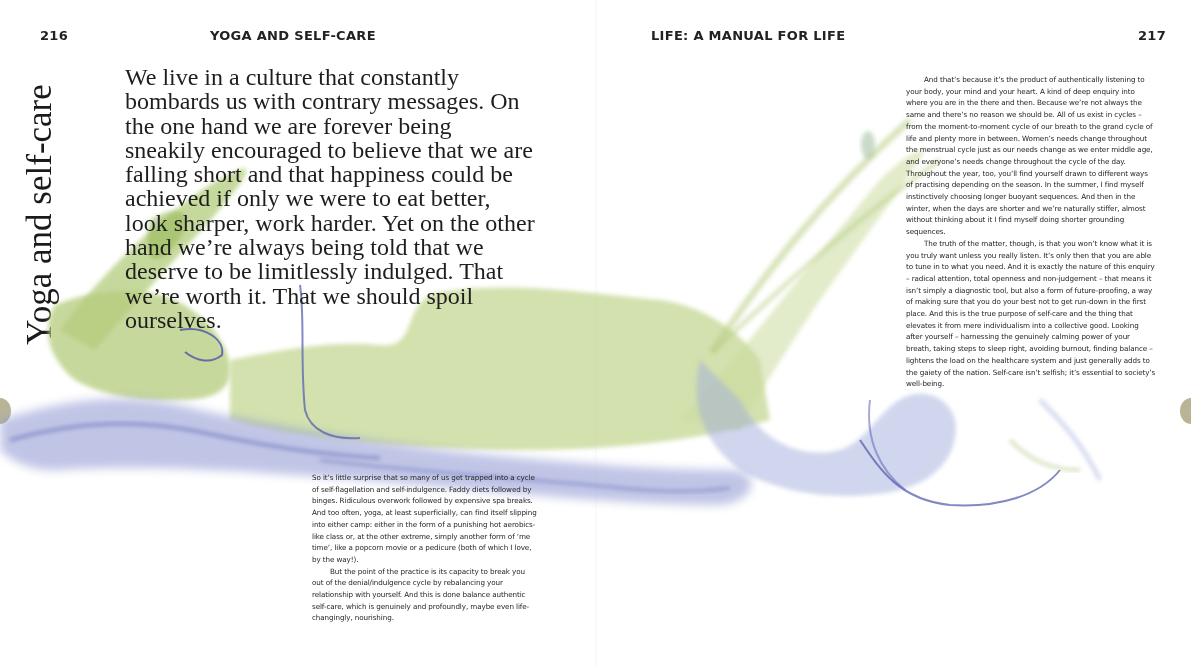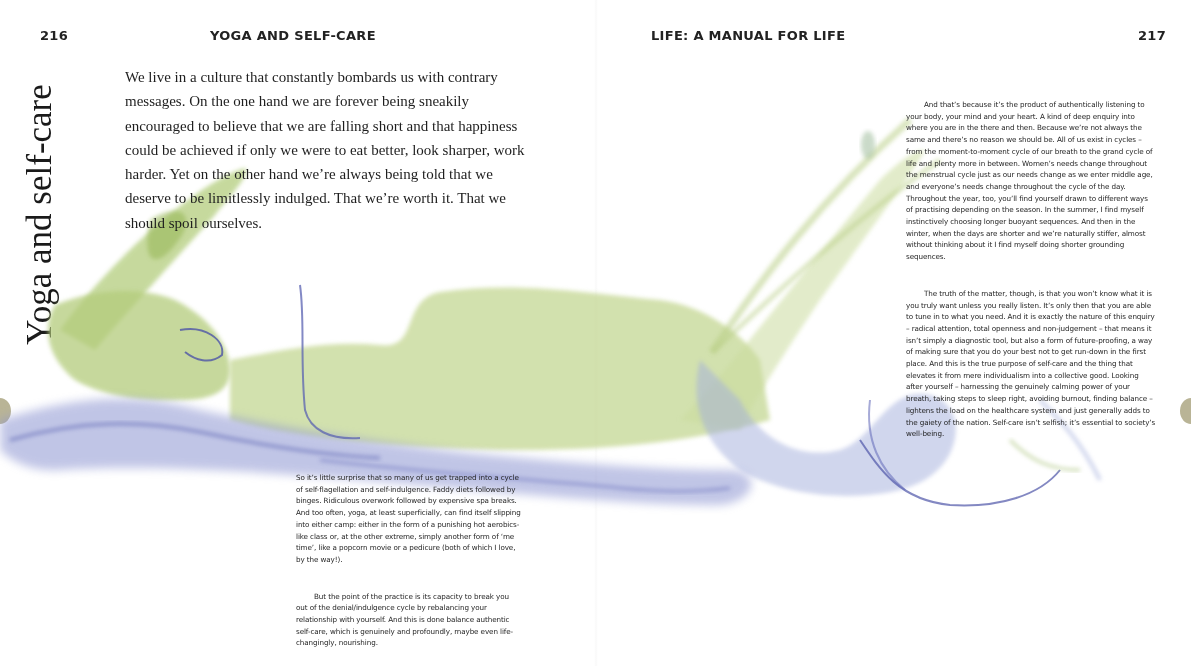--- a/index.html
+++ b/index.html
@@ -26,32 +26,32 @@
 
     .vertical-title {
       position: absolute; left: 22px; top: 345px;
       transform: rotate(-90deg); transform-origin: left top;
       font-family: "Liberation Serif", serif; font-size: 35px;
       color: #1a1a1a; white-space: nowrap; line-height: 1;
     }
 
     .pull-quote {
       position: absolute; left: 125px; top: 65px; width: 410px;
-      font-family: "Liberation Serif", serif; font-size: 15px;
+      font-family: "Liberation Serif", serif; font-size: 24px;
       line-height: 24.3px; color: #1e1e1e; z-index: 3;
     }
 
     .body-col {
       position: absolute; font-size: 7.2px; line-height: 11.7px;
       color: #1e1e1e; z-index: 3; font-family: "DejaVu Sans", sans-serif;
       letter-spacing: -0.1px;
     }
     .body-col p { margin: 0; }
-    .body-col p.indent { text-indent: 18px; margin-top: 25px; }
-    .col-left { left: 296px; top: 472px; width: 226px; }
+    .body-col p.indent { text-indent: 18px; }
+    .col-left { left: 312px; top: 472px; width: 226px; }
     .col-right { left: 906px; top: 74px; width: 250px; }
 
     .tab-marker {
       position: absolute; width: 22px; height: 26px; border-radius: 50%;
       background: #b9b496; top: 398px;
     }
     .tab-marker.left { left: -11px; }
     .tab-marker.right { left: 1180px; }
 
     .illustration { position: absolute; left: 0; top: 0; width: 1191px; height: 666px; z-index: 1; }

